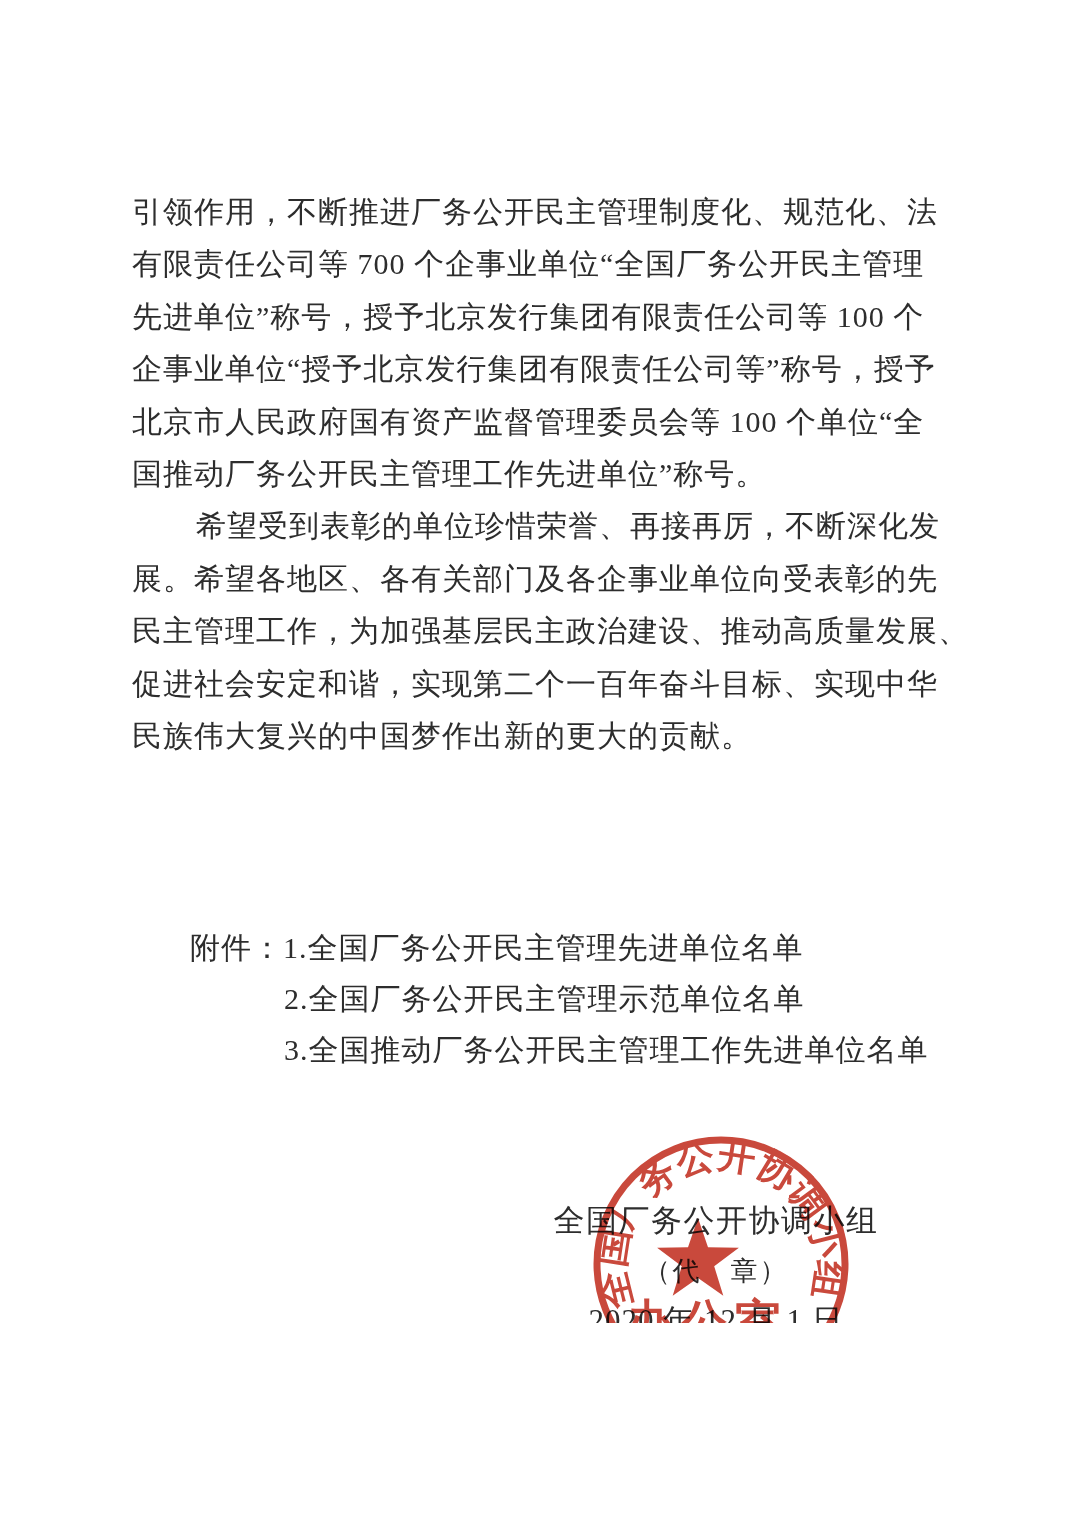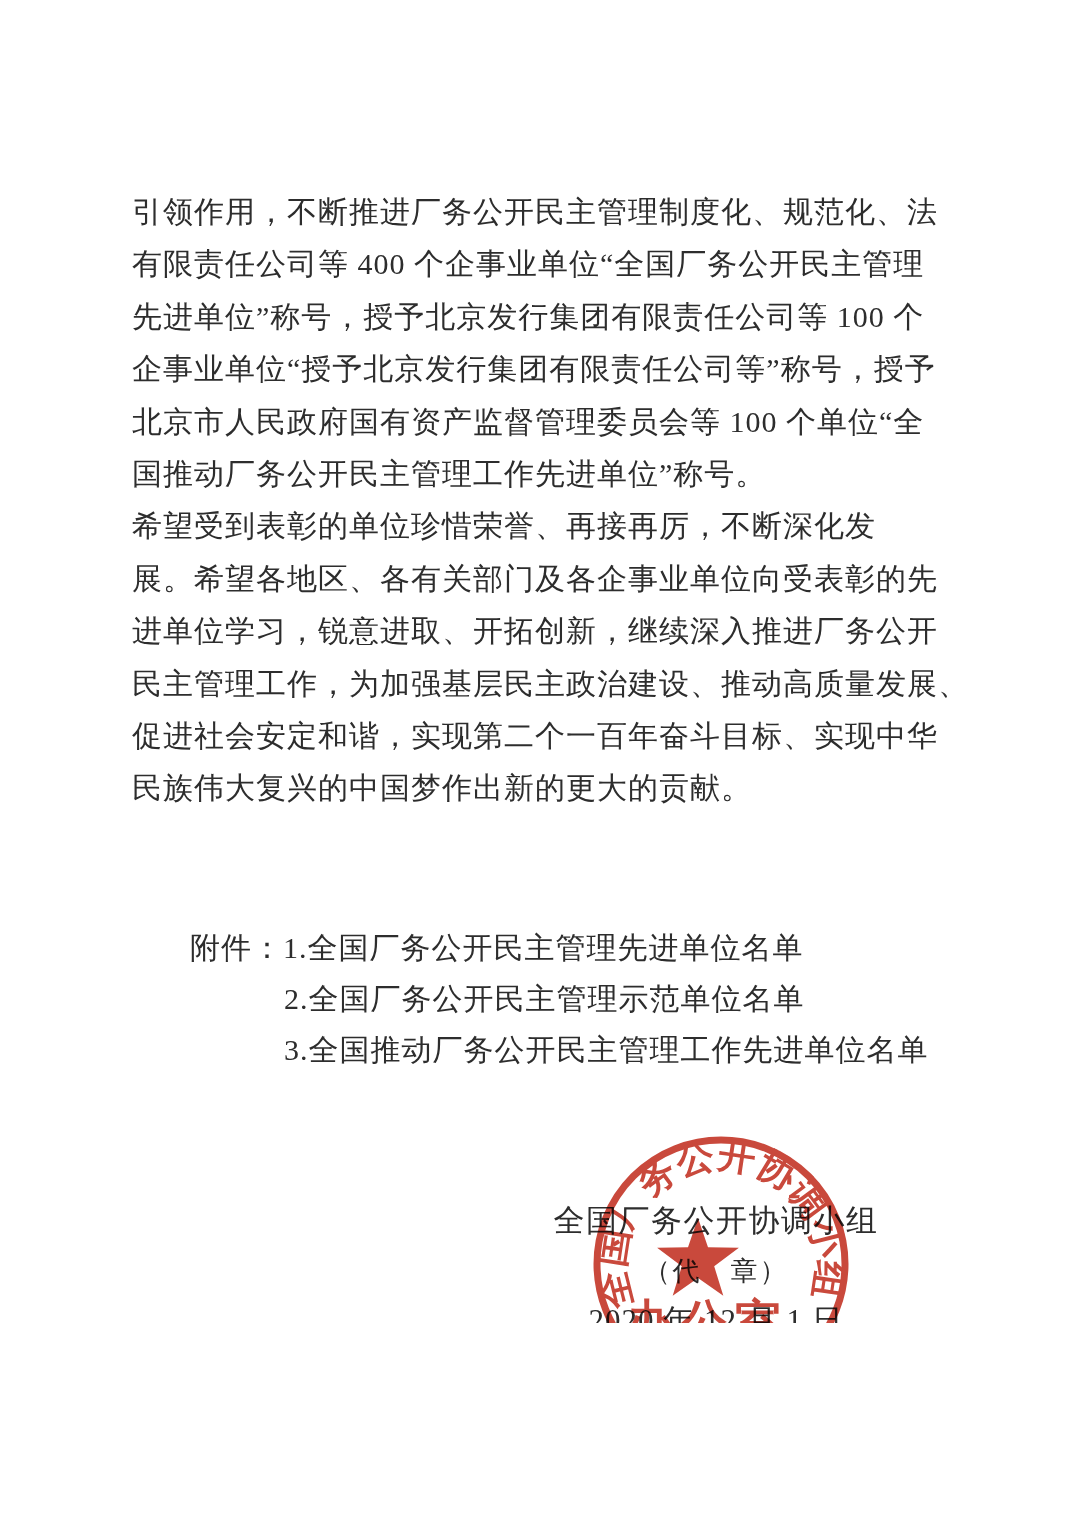--- a/index.html
+++ b/index.html
@@ -16,21 +16,21 @@
 
   
   .body-text {
     position:absolute;
     left:132px; top:186px; width:826px;
     font-size:30px;
     letter-spacing:1px;
     line-height:52.4px;
   }
   .body-line { white-space:nowrap; }
-  .body-line.indented { }
+  .body-line.indented { margin-left:64px; }
 
   
   .attachments {
     position:absolute;
     left:190px; top:922px;
     font-size:30px;
     letter-spacing:1px;
     line-height:51px;
   }
   .attach-line { white-space:nowrap; }
@@ -84,28 +84,27 @@
     white-space:nowrap;
   }
 </style>
 </head>
 <body>
 
 <div class="page">
 
   <div class="body-text" id="body-lines">
       <div class="body-line">引领作用，不断推进厂务公开民主管理制度化、规范化、法</div>
-      <div class="body-line">有限责任公司等 400 个企事业单位“全国厂务公开民主管理</div>
+      <div class="body-line">有限责任公司等 700 个企事业单位“全国厂务公开民主管理</div>
       <div class="body-line">先进单位”称号，授予北京发行集团有限责任公司等 100 个</div>
       <div class="body-line">企事业单位“授予北京发行集团有限责任公司等”称号，授予</div>
       <div class="body-line">北京市人民政府国有资产监督管理委员会等 100 个单位“全</div>
       <div class="body-line">国推动厂务公开民主管理工作先进单位”称号。</div>
       <div class="body-line indented">希望受到表彰的单位珍惜荣誉、再接再厉，不断深化发</div>
       <div class="body-line">展。希望各地区、各有关部门及各企事业单位向受表彰的先</div>
-      <div class="body-line">进单位学习，锐意进取、开拓创新，继续深入推进厂务公开</div>
       <div class="body-line">民主管理工作，为加强基层民主政治建设、推动高质量发展、</div>
       <div class="body-line">促进社会安定和谐，实现第二个一百年奋斗目标、实现中华</div>
       <div class="body-line">民族伟大复兴的中国梦作出新的更大的贡献。</div>
     </div>
 
   <div class="attachments">
     <div class="attach-line"><span>附件：</span><span>1.全国厂务公开民主管理先进单位名单</span></div>
     <div class="attach-line hang"><span>2.全国厂务公开民主管理示范单位名单</span></div>
     <div class="attach-line hang"><span>3.全国推动厂务公开民主管理工作先进单位名单</span></div>
   </div>

